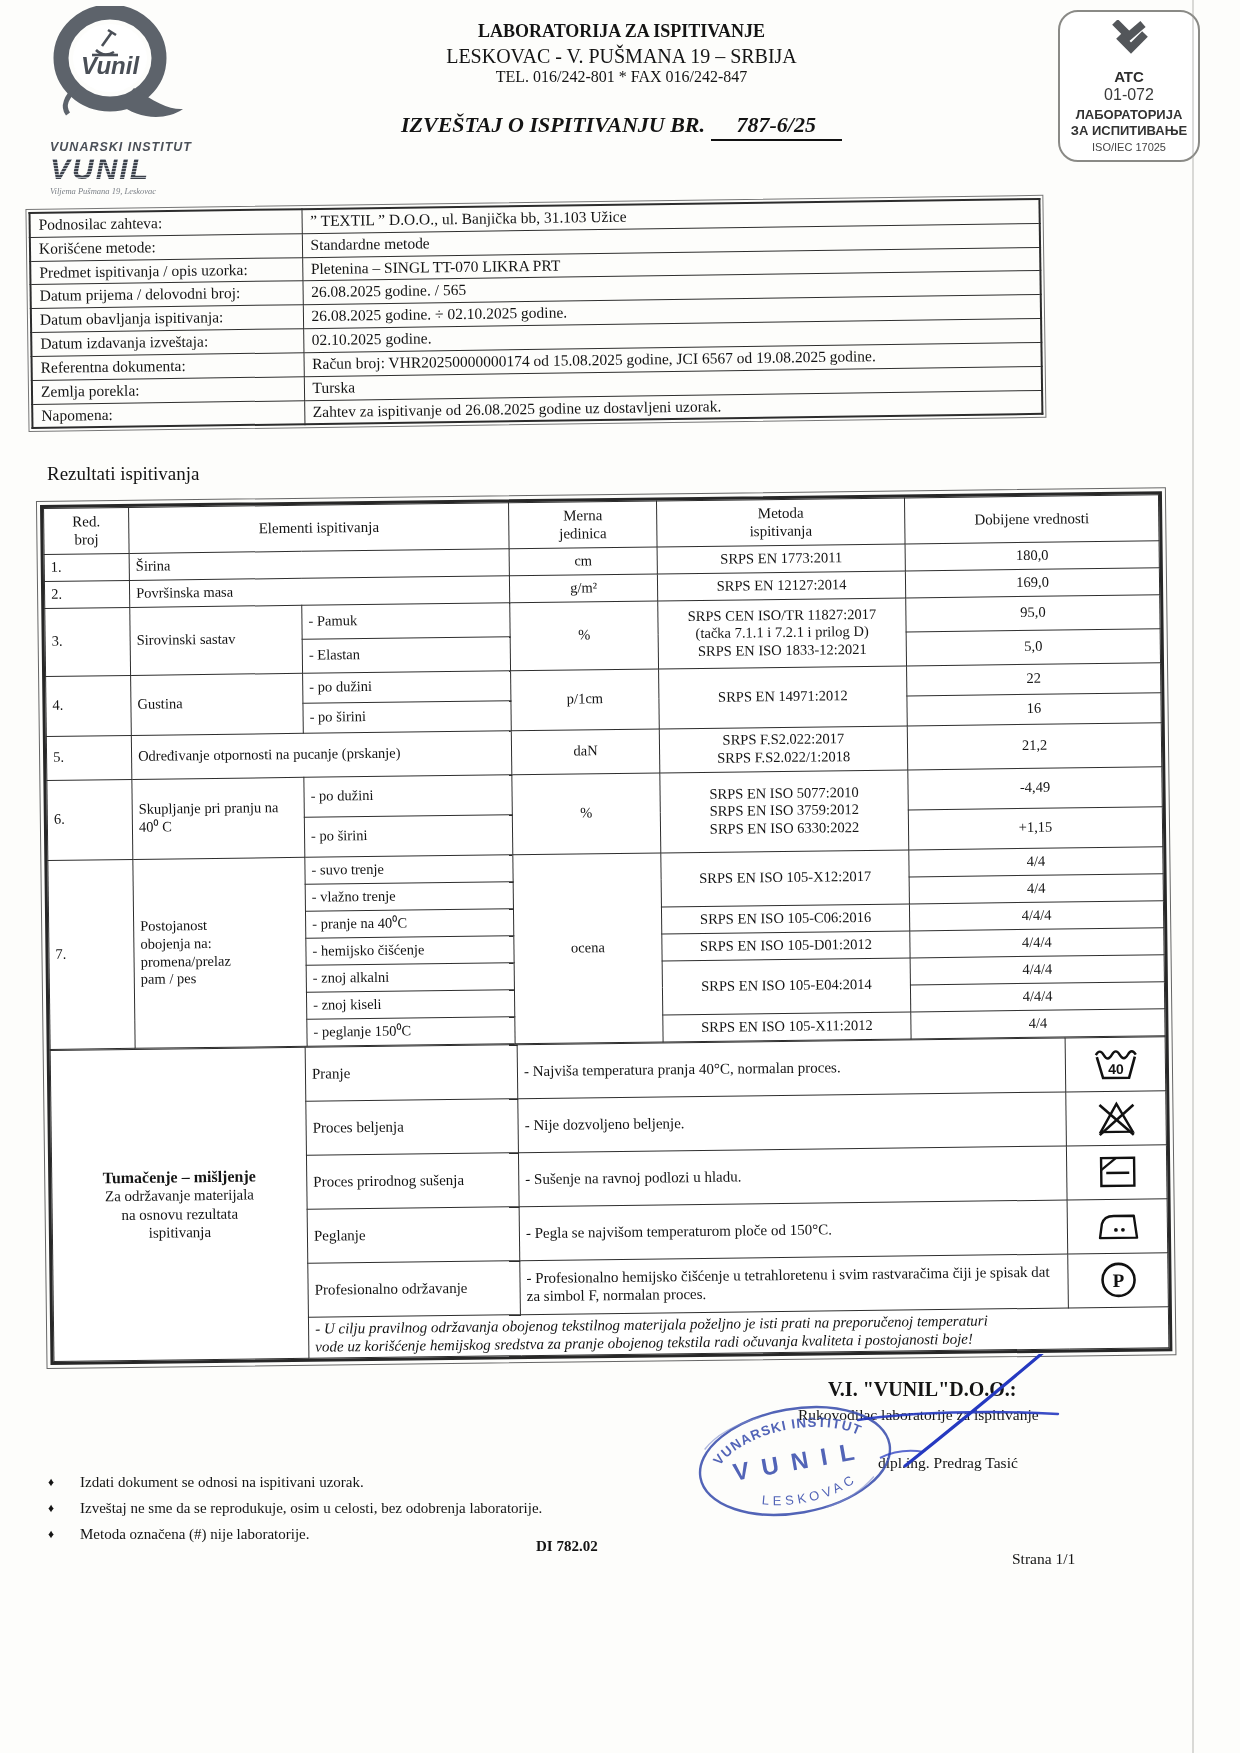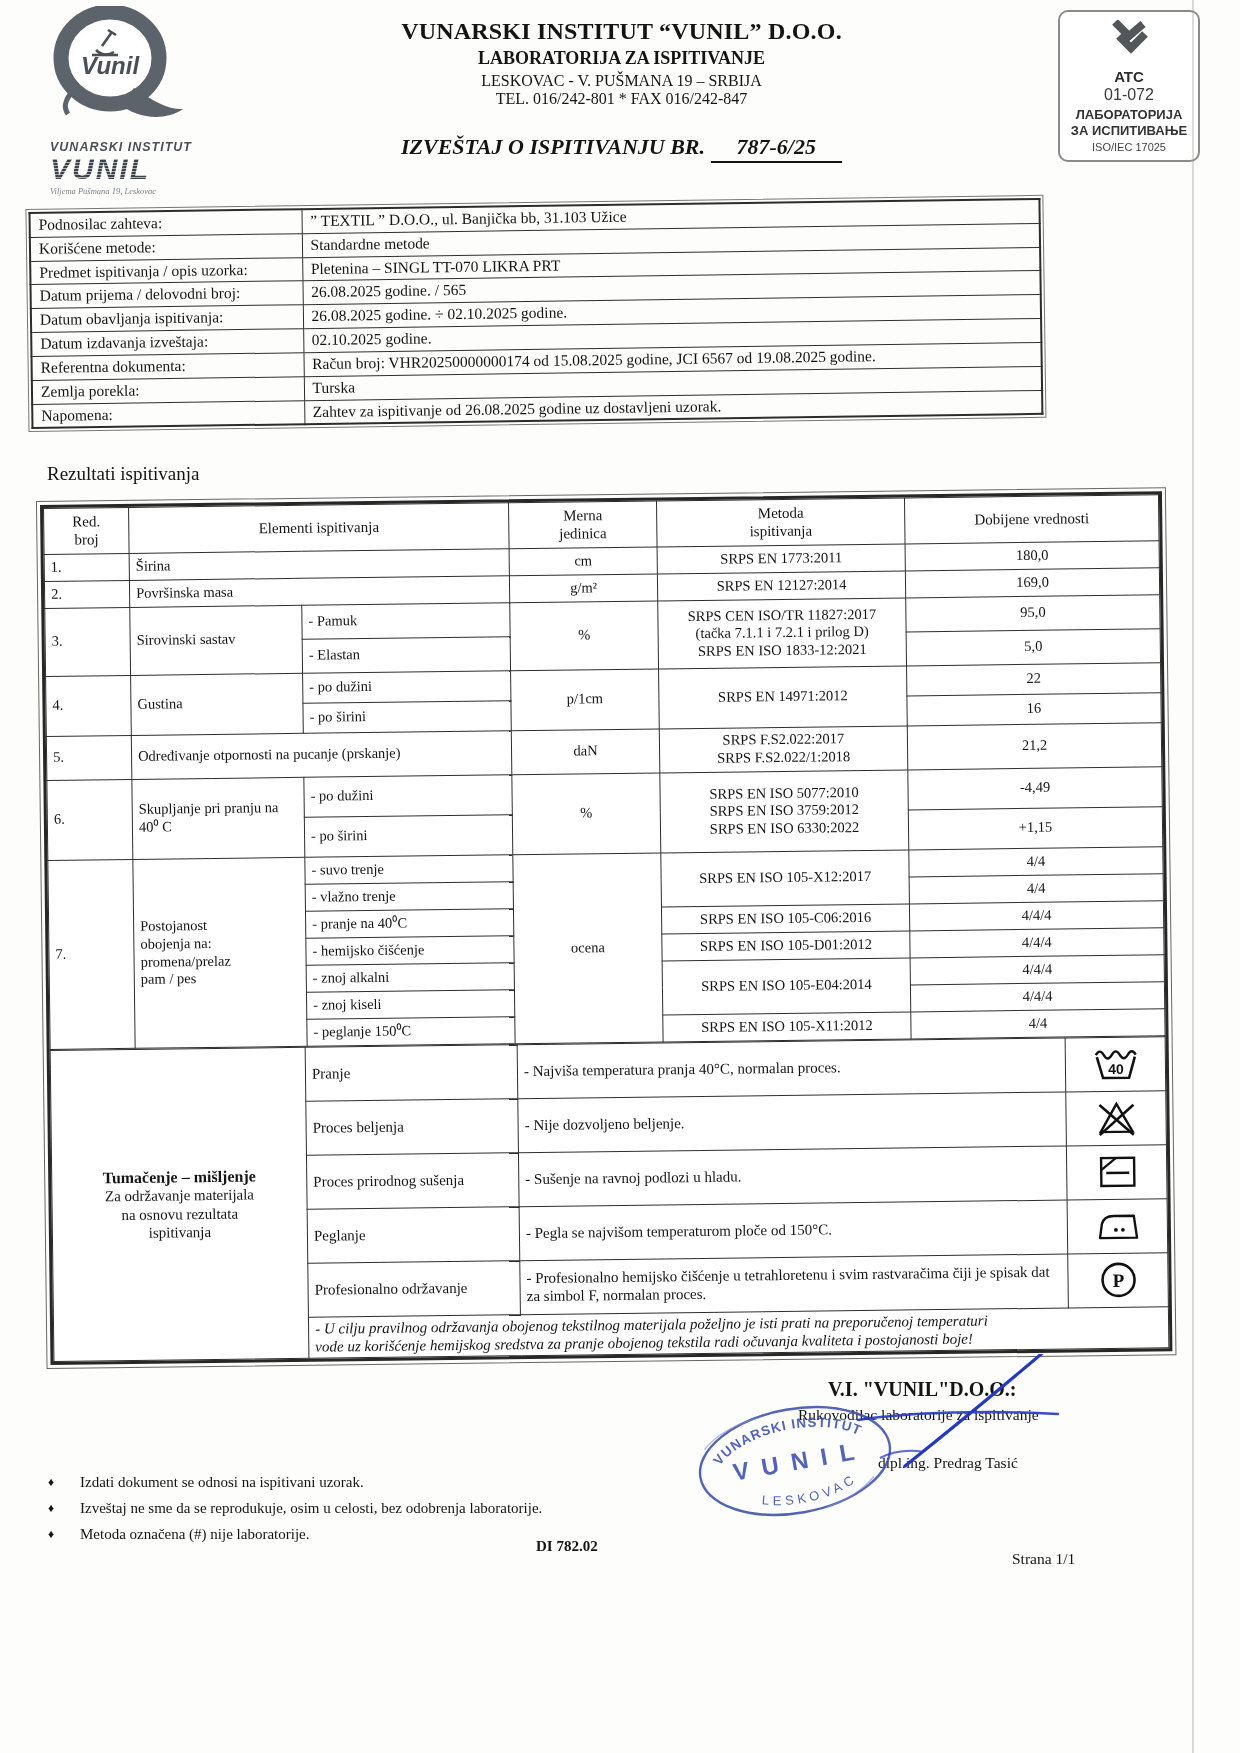--- a/index.html
+++ b/index.html
@@ -14,28 +14,28 @@
   }
   .scan-edge { position:absolute; right:46px; top:0; width:2px; height:100%; background:rgba(150,150,145,.35); }
   .pre { white-space:pre-line; }
 
   
   .top { display:flex; padding:6px 40px 0 38px; }
   .logo-col { width:190px; }
   .head-center { flex:1; text-align:center; padding-top:12px; }
   .org-name { font-size:24px; font-weight:bold; letter-spacing:.2px; }
   .org-sub { font-size:18px; font-weight:bold; margin-top:3px; }
-  .org-addr { font-size:16px; margin-top:3px; }
+  .org-addr { font-size:20px; margin-top:3px; }
   .org-tel { font-size:16px; margin-top:0;text-align:center; }
   .report-line { margin-top:26px; font-size:22px; font-weight:bold; font-style:italic; }
   .report-no { display:inline-block; padding:0 26px 1px 26px; border-bottom:2.5px solid #111; font-style:italic;font-family:Liberation Serif, serif; }
   .badge-col { width:185px; display:flex; justify-content:flex-end; }
   .badge {
     width:142px; height:152px; margin-top:4px;
-    border:2px solid #8a8a86; border-radius:10px;
+    border:2px solid #8a8a86; border-radius:20px;
     text-align:center; padding-top:8px; background:#fff;
   }
   .badge-acronym { font-family:"Liberation Sans", sans-serif; font-weight:bold; font-size:15px; color:#2d2d2d; margin-top:2px; }
   .badge-number { font-family:"Liberation Sans", sans-serif; font-size:16px; color:#3a3a3a; margin-top:1px; }
   .badge-lab { font-family:"Liberation Sans", sans-serif; font-size:13px; font-weight:bold; color:#333; margin-top:3px; line-height:1.25; }
   .badge-iso { font-family:"Liberation Sans", sans-serif; font-size:11px; color:#444; margin-top:1px; }
   .logo-sub1 { font-family:"Liberation Sans", sans-serif; font-size:12.5px; font-weight:bold; font-style:italic; color:#4b5058; letter-spacing:1px; margin:2px 0 0 12px; }
   .logo-word {
     font-family:"Liberation Sans", sans-serif; font-weight:bold; font-style:italic;
     font-size:30px; letter-spacing:2px; margin-left:12px; line-height:1;
@@ -114,21 +114,20 @@
         </g>
         <text x="72" y="68" text-anchor="middle" font-family="Liberation Sans, sans-serif" font-size="24" font-style="italic" font-weight="bold" fill="#4a4f57">Vunil</text>
       </g>
     </svg>
     <div class="logo-sub1">VUNARSKI INSTITUT</div>
     <div class="logo-word">VUNIL</div>
     <div class="logo-sub2">Viljema Pušmana 19, Leskovac</div>
   </div>
 
   <div class="head-center">
-    <div class="org-name">VUNARSKI INSTITUT “VUNIL” D.O.O.</div>
     <div class="org-sub">LABORATORIJA ZA ISPITIVANJE</div>
     <div class="org-addr">LESKOVAC - V. PUŠMANA 19 – SRBIJA</div>
     <div class="org-tel">TEL. 016/242-801 * FAX  016/242-847</div>
     <div class="report-line">
       <span>IZVEŠTAJ O ISPITIVANJU BR.</span>
       <span class="report-no">787-6/25</span>
     </div>
   </div>
 
   <div class="badge-col">

